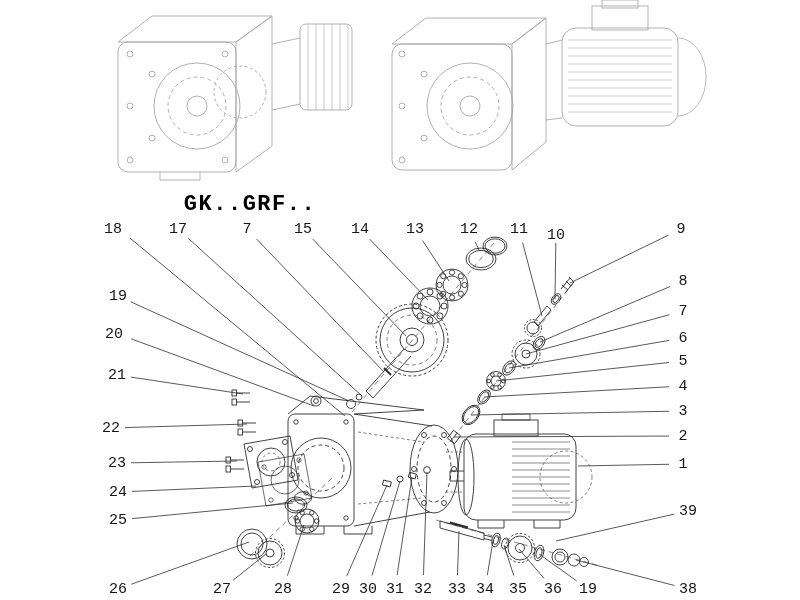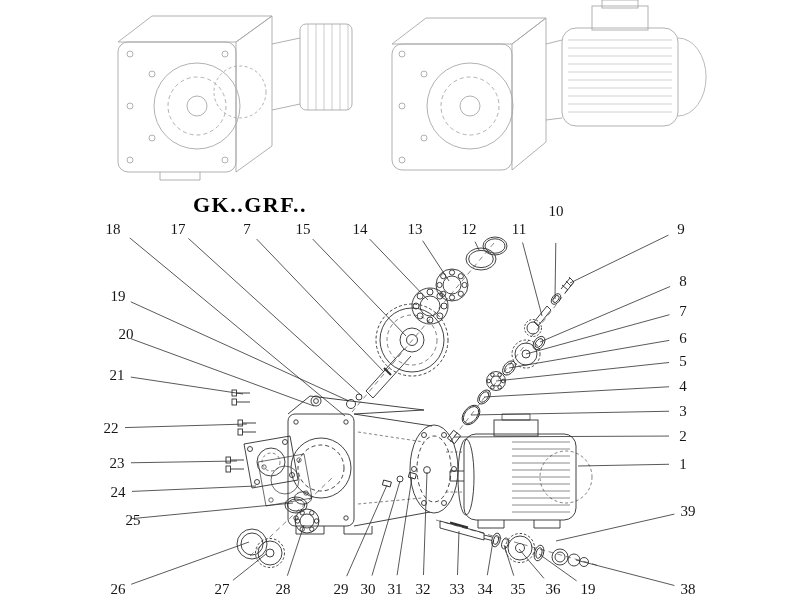--- a/index.html
+++ b/index.html
@@ -1,17 +1,17 @@
 <!DOCTYPE html>
 <html><head>
 <meta charset="utf-8">
 <style>
   html,body{margin:0;padding:0;background:#fff;}
   #page{position:relative;width:800px;height:600px;background:#ffffff;overflow:hidden;
-        font-family:Liberation Serif, serif;}
+        font-family:Liberation Mono, monospace;}
   #diagram-svg{position:absolute;left:0;top:0;}
   .hdr{position:absolute;transform:translateX(-50%);font-weight:bold;font-size:22px;
        letter-spacing:1.5px;color:#000;white-space:nowrap;}
   .callout{position:absolute;transform:translate(-50%,-50%);font-size:15px;color:#151515;
            line-height:1;user-select:none;}
 </style>
 </head>
 <body>
 
 <div id="page">
@@ -339,39 +339,39 @@
 
   <div id="callout-layer">
       <div class="callout" style="left: 113px; top: 229px;">18</div>
       <div class="callout" style="left: 178px; top: 229px;">17</div>
       <div class="callout" style="left: 247px; top: 229px;">7</div>
       <div class="callout" style="left: 303px; top: 229px;">15</div>
       <div class="callout" style="left: 360px; top: 229px;">14</div>
       <div class="callout" style="left: 415px; top: 229px;">13</div>
       <div class="callout" style="left: 469px; top: 229px;">12</div>
       <div class="callout" style="left: 519px; top: 229px;">11</div>
-      <div class="callout" style="left: 556px; top: 211px;">10</div>
+      <div class="callout" style="left: 556px; top: 235px;">10</div>
       <div class="callout" style="left: 681px; top: 229px;">9</div>
       <div class="callout" style="left: 683px; top: 281px;">8</div>
       <div class="callout" style="left: 683px; top: 311px;">7</div>
       <div class="callout" style="left: 683px; top: 338px;">6</div>
       <div class="callout" style="left: 683px; top: 361px;">5</div>
       <div class="callout" style="left: 683px; top: 386px;">4</div>
       <div class="callout" style="left: 683px; top: 411px;">3</div>
       <div class="callout" style="left: 683px; top: 436px;">2</div>
       <div class="callout" style="left: 683px; top: 464px;">1</div>
       <div class="callout" style="left: 688px; top: 511px;">39</div>
       <div class="callout" style="left: 688px; top: 589px;">38</div>
       <div class="callout" style="left: 118px; top: 296px;">19</div>
-      <div class="callout" style="left: 126px; top: 334px;">20</div>
+      <div class="callout" style="left: 114px; top: 334px;">20</div>
       <div class="callout" style="left: 117px; top: 375px;">21</div>
       <div class="callout" style="left: 111px; top: 428px;">22</div>
       <div class="callout" style="left: 117px; top: 463px;">23</div>
       <div class="callout" style="left: 118px; top: 492px;">24</div>
-      <div class="callout" style="left: 133px; top: 520px; text-align: right;">25</div>
+      <div class="callout" style="left: 118px; top: 520px; text-align: right;">25</div>
       <div class="callout" style="left: 118px; top: 589px;">26</div>
       <div class="callout" style="left: 222px; top: 589px; text-align: center;">27</div>
       <div class="callout" style="left: 283px; top: 589px;">28</div>
       <div class="callout" style="left: 341px; top: 589px;">29</div>
       <div class="callout" style="left: 368px; top: 589px;">30</div>
       <div class="callout" style="left: 395px; top: 589px;">31</div>
       <div class="callout" style="left: 423px; top: 589px;">32</div>
       <div class="callout" style="left: 457px; top: 589px;">33</div>
       <div class="callout" style="left: 485px; top: 589px;">34</div>
       <div class="callout" style="left: 518px; top: 589px;">35</div>

